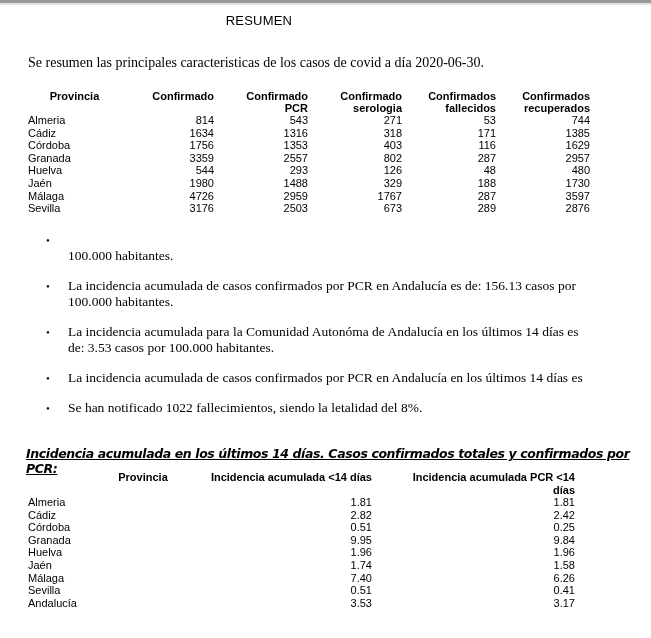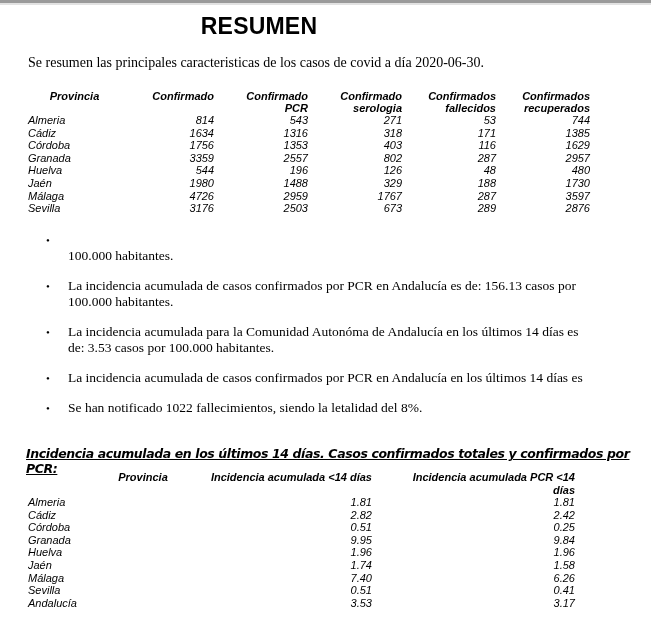--- a/index.html
+++ b/index.html
@@ -4,27 +4,27 @@
 <style>
   html, body { margin: 0; padding: 0; }
   body {
     width: 651px; height: 638px; background: #ffffff; position: relative; overflow: hidden;
     font-family: "Liberation Sans", sans-serif; color: #000;
   }
   .topbar { position: absolute; left: 0; top: 0; width: 651px; height: 3px; background: #9a9a9a; }
   .topbar2 { position: absolute; left: 0; top: 3px; width: 651px; height: 2px; background: #e2e2e2; }
   .title {
     position: absolute; left: 0; top: 13px; width: 518px; text-align: center;
-    font-family: "Liberation Sans", sans-serif; font-weight: bold; font-size: 23px; letter-spacing: 0.2px;
+    font-family: "Liberation Sans", sans-serif; font-weight: normal; font-size: 13px; letter-spacing: 0.2px;
   }
   .intro {
     position: absolute; left: 28px; top: 55px;
     font-family: "Liberation Serif", serif; font-size: 14px;
   }
-  table { border-collapse: collapse; font-family: "Liberation Sans", sans-serif; font-style: italic; }
+  table { border-collapse: collapse; font-family: "Liberation Sans", sans-serif; }
   .t1 { position: absolute; left: 28px; top: 90px; font-size: 11px; }
   .t1 th { font-weight: bold; vertical-align: top; line-height: 12px; padding: 0; }
   .t1 td { line-height: 12.6px; padding: 0; }
   .t1 .c0 { width: 115px; text-align: left; }
   .t1 th.c0 { text-align: center; padding-right: 22px; width: 93px; }
   .t1 .c1 { width: 71px; text-align: right; }
   .t1 .c2 { width: 94px; text-align: right; }
   .t1 .c3 { width: 94px; text-align: right; }
   .t1 .c4 { width: 94px; text-align: right; }
   .t1 .c5 { width: 94px; text-align: right; }
@@ -97,21 +97,21 @@
         <td class="c0">Granada</td>
         <td class="c1">3359</td>
         <td class="c2">2557</td>
         <td class="c3">802</td>
         <td class="c4">287</td>
         <td class="c5">2957</td>
       </tr>
       <tr>
         <td class="c0">Huelva</td>
         <td class="c1">544</td>
-        <td class="c2">196</td>
+        <td class="c2">293</td>
         <td class="c3">126</td>
         <td class="c4">48</td>
         <td class="c5">480</td>
       </tr>
       <tr>
         <td class="c0">Jaén</td>
         <td class="c1">1980</td>
         <td class="c2">1488</td>
         <td class="c3">329</td>
         <td class="c4">188</td>

